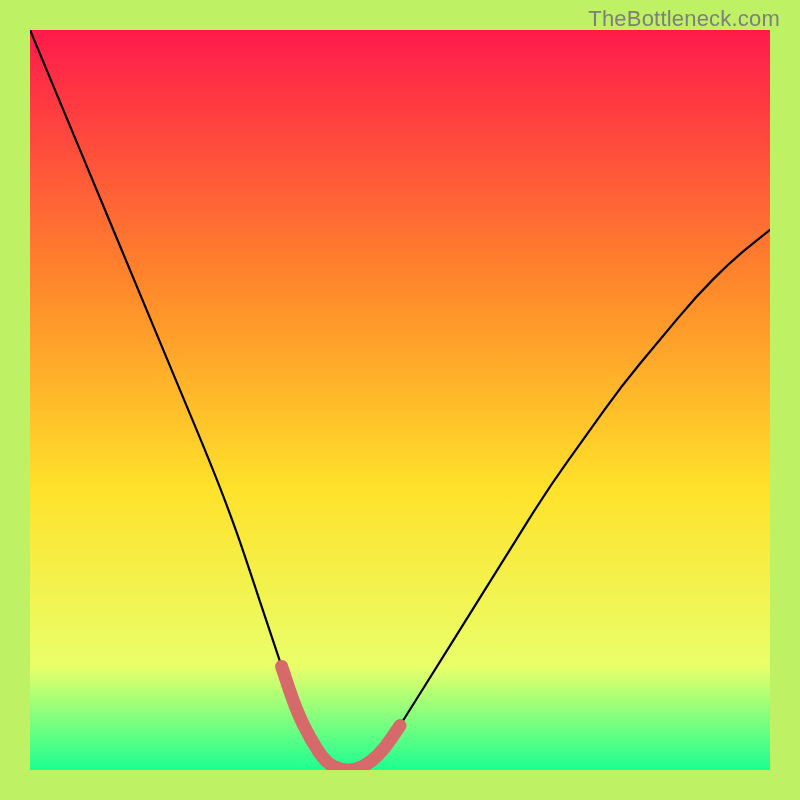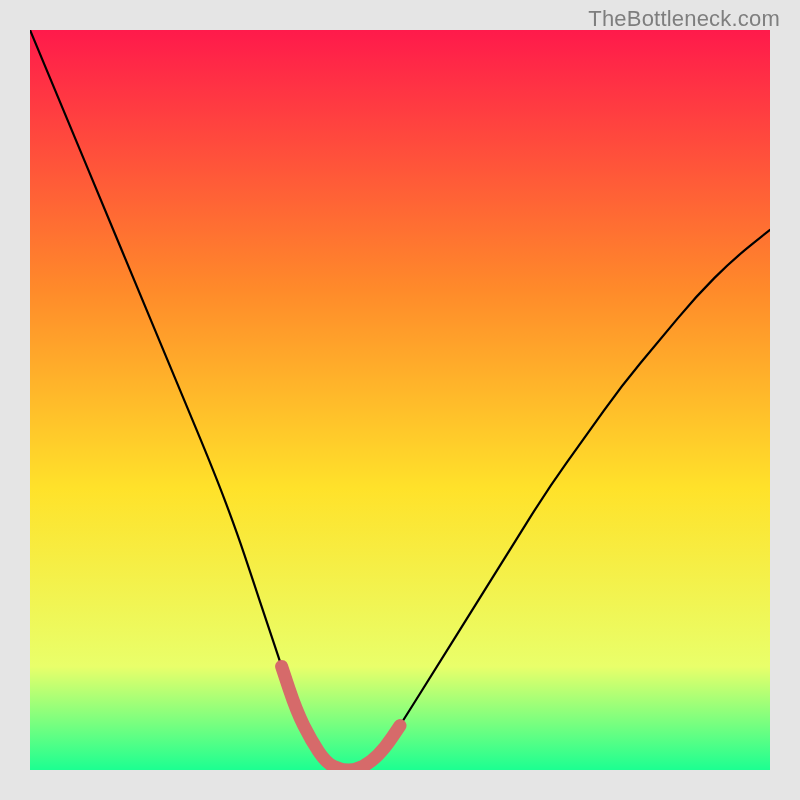--- a/index.html
+++ b/index.html
@@ -9,21 +9,21 @@
     height: 800px;
     background: #000;
     overflow: hidden;
   }
   .frame {
     position: absolute;
     top: 0;
     left: 0;
     width: 800px;
     height: 800px;
-    background: #e5e5e5;
+    background: #bef264;
   }
   .plot {
     position: absolute;
     top: 30px;
     left: 30px;
     width: 740px;
     height: 740px;
   }
   .watermark {
     position: absolute;

